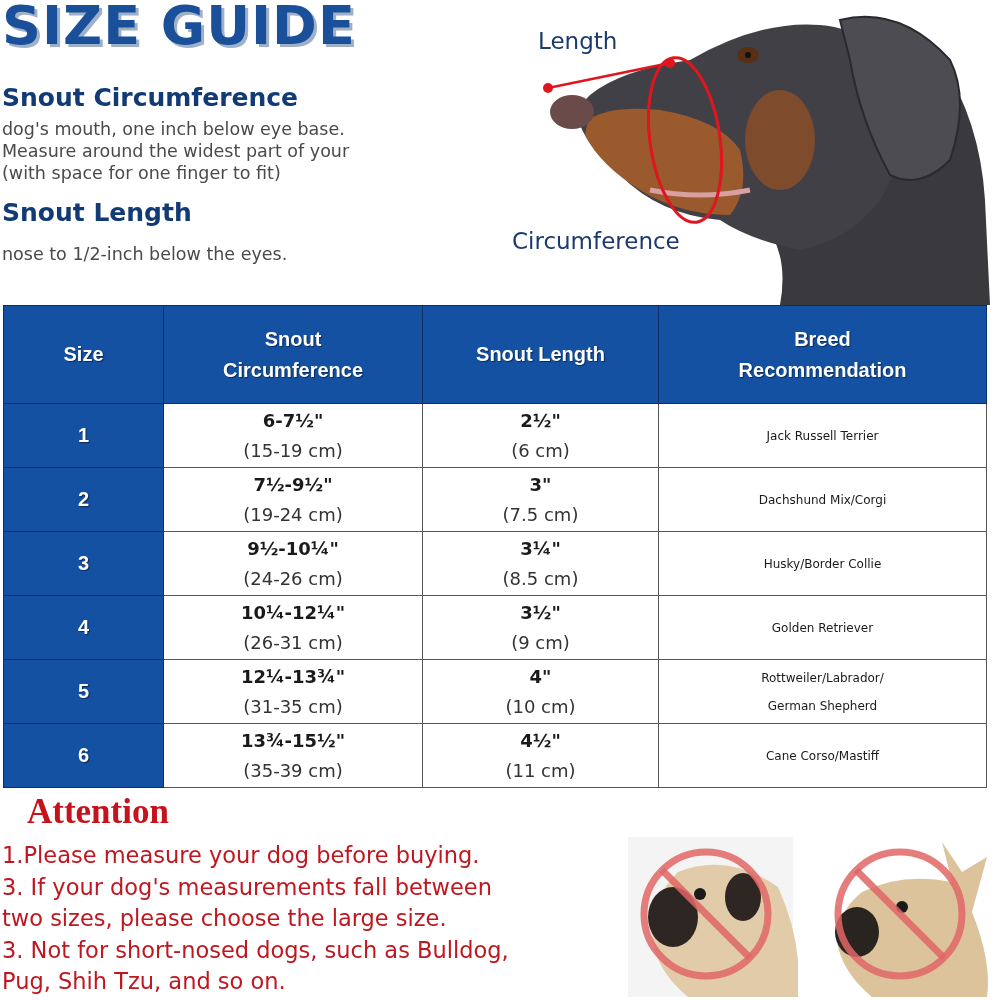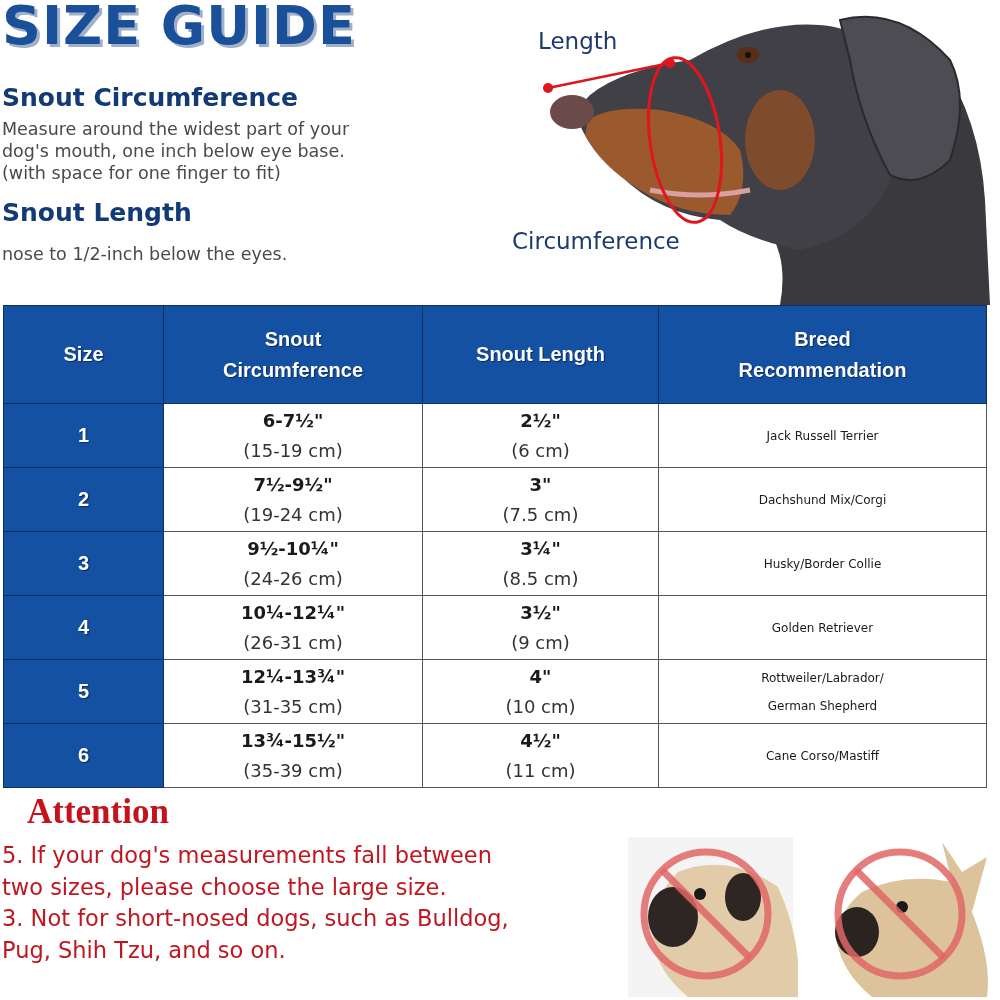--- a/index.html
+++ b/index.html
@@ -75,22 +75,22 @@
 
     .nodog { position: absolute; top: 832px; width: 180px; height: 165px; }
   </style>
 </head>
 <body>
 
 <div class="title">SIZE GUIDE</div>
 
 <div class="h2" style="top:59px;margin-top:24px;">Snout Circumference</div>
 <div class="desc" style="top:118px;">
+  <div>dog's mouth, one inch below eye base.</div>
   <div>Measure around the widest part of your</div>
-  <div>dog's mouth, one inch below eye base.</div>
   <div>(with space for one finger to fit)</div>
 </div>
 
 <div class="h2" style="top:198px;">Snout Length</div>
 <div class="desc" style="top:243px;">
   <div>nose to 1/2-inch below the eyes.</div>
 </div>
 
 <div class="dog-wrap">
   <svg width="520" height="305" viewBox="0 0 520 305">
@@ -227,21 +227,22 @@
         </td>
       <td class="breed">
           <div>Cane Corso/Mastiff</div>
         </td>
     </tr>
   </tbody>
 </table>
 
 <div class="att-title">Attention</div>
 <ul class="att-list">
-  <li>5. If your dog's measurements fall between</li>
+  <li>1.Please measure your dog before buying.</li>
+  <li>3. If your dog's measurements fall between</li>
   <li>two sizes, please choose the large size.</li>
   <li>3. Not for short-nosed dogs, such as Bulldog,</li>
   <li>Pug, Shih Tzu, and so on.</li>
 </ul>
 
 <div class="nodog" style="left:618px;">
   <svg width="180" height="165" viewBox="0 0 180 165">
     <rect x="10" y="5" width="165" height="160" fill="#f4f4f4"></rect>
     <path d="M60 40 Q110 20 160 55 Q185 110 180 165 L70 165 Q40 140 35 110 Q30 70 60 40 Z" fill="#e2cba8"></path>
     <ellipse cx="55" cy="85" rx="25" ry="30" fill="#2d2622"></ellipse>

